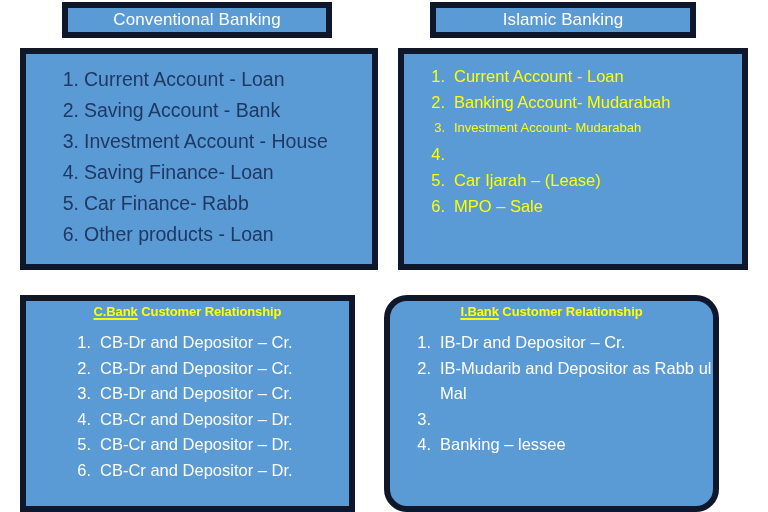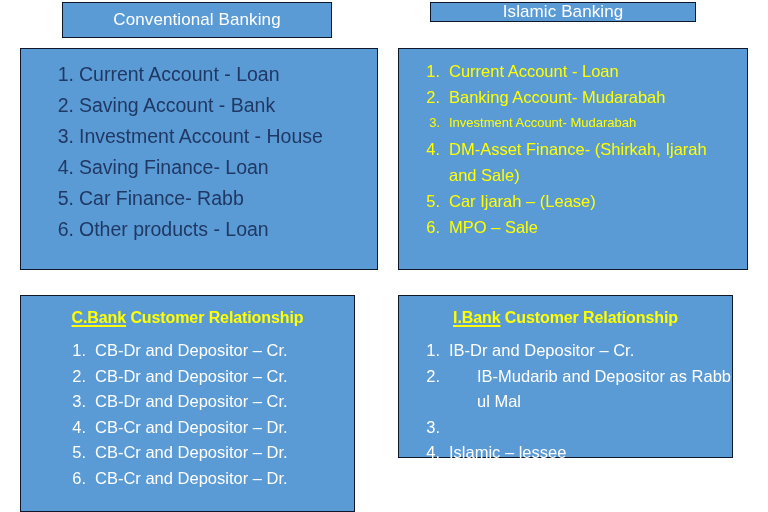--- a/index.html
+++ b/index.html
@@ -18,44 +18,44 @@
   .slide {
     position: absolute;
     inset: 0;
     background: #ffffff;
   }
 
   
   .box {
     position: absolute;
     background: #5B9BD5;
-    border: 1px solid #0f172a;
+    border: 6px solid #0f172a;
     box-sizing: border-box;
   }
 
   .header-box {
     display: flex;
     align-items: center;
     justify-content: center;
     color: #FFFFFF;
     font-size: 17px;
     letter-spacing: .1px;
   }
 
   
   #header-conventional { left: 62px;  top: 2px;  width: 270px; height: 36px; }
-  #header-islamic      { left: 430px; top: 2px;  width: 266px; height: 20px; }
+  #header-islamic      { left: 430px; top: 2px;  width: 266px; height: 36px; }
 
   
   #panel-conventional  { left: 20px;  top: 48px; width: 358px; height: 222px; }
   #panel-islamic       { left: 398px; top: 48px; width: 350px; height: 222px; }
 
   
   #panel-cbank-rel     { left: 20px;  top: 295px; width: 335px; height: 217px; }
-  #panel-ibank-rel     { left: 398px; top: 295px; width: 335px; height: 163px; }
+  #panel-ibank-rel     { left: 384px; top: 295px; width: 335px; height: 217px; border-radius: 23px; }
 
   
   ol.num-list {
     list-style: none;
     margin: 0;
     padding: 0;
   }
   ol.num-list li {
     display: flex;
     align-items: flex-start;
@@ -91,23 +91,23 @@
   }
   #list-islamic .li-num { width: 15px; margin-right: 9px; }
   #list-islamic li.small { font-size: 13px; }
   #list-islamic li.small .li-num { font-size: 13px; }
   #list-islamic li.wrap .li-text { max-width: 278px; white-space: normal; }
 
   
   .rel-title {
     color: #FFFF00;
     font-weight: bold;
-    font-size: 16px;
+    font-size: 13px;
     text-align: center;
-    padding-top: 13px;
+    padding-top: 3px;
     letter-spacing: -.1px;
   }
   .u-spell {
     text-decoration: underline;
     text-decoration-color: #FFFF00;
     text-decoration-thickness: 2px;
     text-underline-offset: 2px;
     position: relative;
   }
   .u-spell::after {
@@ -147,21 +147,21 @@
     padding: 11px 0 0 0;
     color: #FFFFFF;
     font-size: 16.5px;
     line-height: 25.5px;
   }
   .rel-list li { display: flex; align-items: flex-start; }
   .rel-list .li-num { width: 17px; margin-right: 9px; text-align: right; }
 
   #list-cbank-rel { padding-left: 48px; }
   #list-ibank-rel { padding-left: 24px; }
-  #list-ibank-rel li.wrap .li-text { max-width: 272px; white-space: normal; margin-left: 28px; }
+  #list-ibank-rel li.wrap .li-text { max-width: 272px; white-space: normal; }
 </style>
 </head>
 <body>
 
 <div class="slide">
 
   <div class="box header-box" id="header-conventional">
     <span>Conventional Banking</span>
   </div>
 
@@ -207,21 +207,20 @@
         <li>
           <span class="li-num">2.</span>
           <span class="li-text">Banking Account- Mudarabah</span>
         </li>
         <li class="small">
           <span class="li-num">3.</span>
           <span class="li-text">Investment Account- Mudarabah</span>
         </li>
         <li class="wrap">
           <span class="li-num">4.</span>
-          <span class="li-text">DM-Asset Finance- (Shirkah, Ijarah and Sale)</span>
         </li>
         <li>
           <span class="li-num">5.</span>
           <span class="li-text">Car Ijarah – (Lease)</span>
         </li>
         <li>
           <span class="li-num">6.</span>
           <span class="li-text">MPO – Sale</span>
         </li>
       </ol>
@@ -270,18 +269,18 @@
         </li>
         <li class="wrap">
           <span class="li-num">2.</span>
           <span class="li-text"><span>IB-Mudarib and Depositor as Rabb ul Mal</span></span>
         </li>
         <li class="wrap">
           <span class="li-num">3.</span>
         </li>
         <li>
           <span class="li-num">4.</span>
-          <span class="li-text"><span>Islamic – lessee</span></span>
+          <span class="li-text"><span>Banking – lessee</span></span>
         </li>
       </ol>
   </div>
 
 </div>
 
 </body></html>

